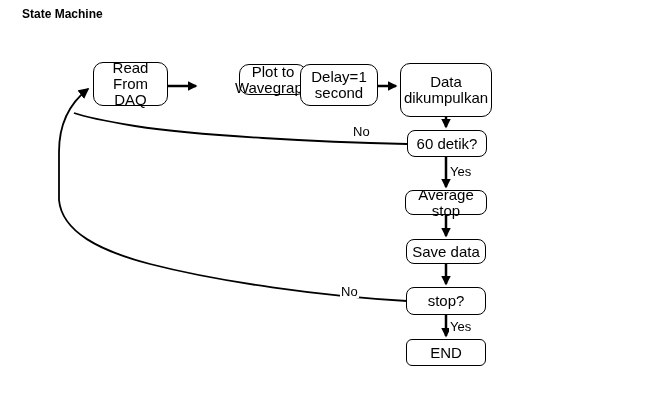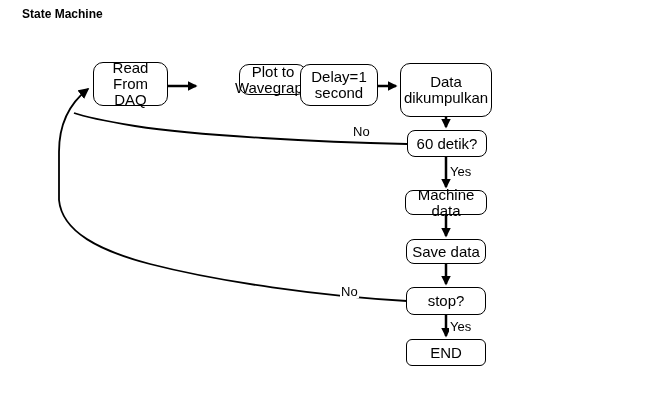--- a/index.html
+++ b/index.html
@@ -74,21 +74,21 @@
 
   <div class="node big" style="left:93px;  top:62px;  width:75px; height:44px;">Read From
 DAQ</div>
   <div class="node big" style="left:216px; top:64px;  width:68px; height:31px;margin-left:23px;">Plot to
 Wavegraph</div>
   <div class="node big" style="left:300px; top:64px;  width:78px; height:42px;">Delay=1
 second</div>
   <div class="node big" style="left:400px; top:63px;  width:92px; height:54px;">Data
 dikumpulkan</div>
   <div class="node small" style="left:407px; top:130px; width:80px; height:27px;">60 detik?</div>
-  <div class="node small" style="left:405px; top:190px; width:82px; height:25px;">Machine data</div>
+  <div class="node small" style="left:405px; top:190px; width:82px; height:25px;">Average stop</div>
   <div class="node small" style="left:406px; top:239px; width:80px; height:25px;">Save data</div>
   <div class="node small" style="left:406px; top:287px; width:80px; height:28px;">stop?</div>
   <div class="node small" style="left:406px; top:339px; width:80px; height:27px;border-radius:6px;">END</div>
 
   <div class="edge-label" style="left:352px; top:126px;">No</div>
   <div class="edge-label" style="left:449px; top:166px;">Yes</div>
   <div class="edge-label" style="left:340px; top:286px;">No</div>
   <div class="edge-label" style="left:449px; top:321px;">Yes</div>
 
 </div>

